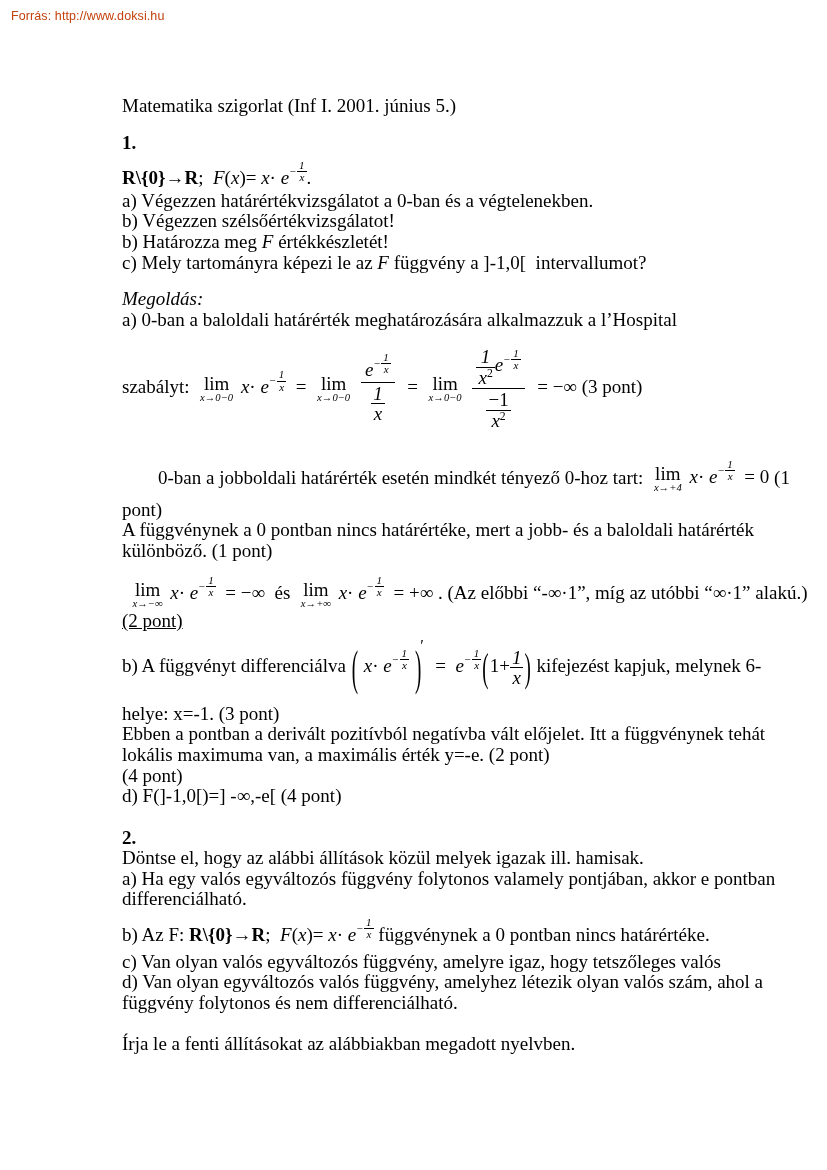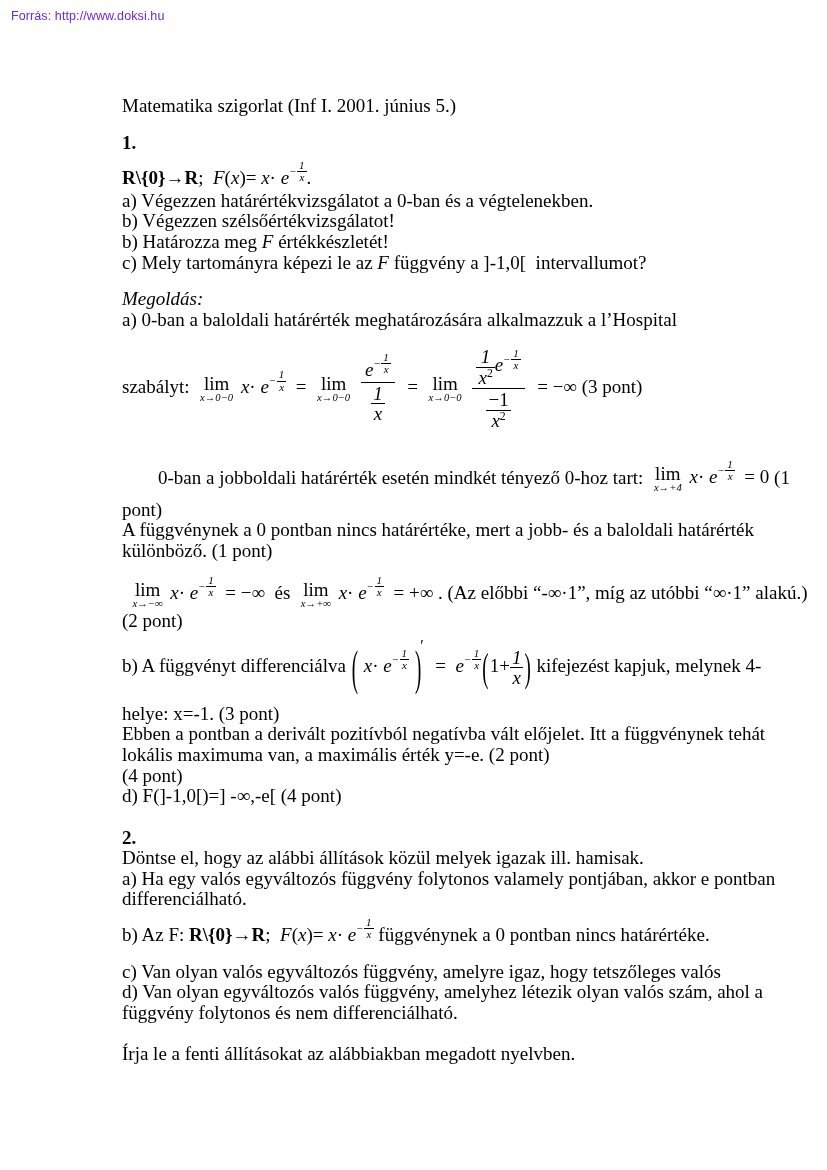--- a/index.html
+++ b/index.html
@@ -22,21 +22,21 @@
     background: #fff;
   }
 
   
   .source-line {
     position: absolute;
     top: 9px;
     left: 11px;
     font-family: "Liberation Sans", "DejaVu Sans", sans-serif;
     font-size: 12.5px;
-    color: #6d28d9;
+    color: #c2410c;
     letter-spacing: 0.1px;
     white-space: nowrap;
   }
 
   
   .content {
     position: absolute;
     left: 122px;
     top: 96px;
     width: 590px;
@@ -261,31 +261,31 @@
         <span class="mo">&nbsp;</span><span class="mo">= −∞</span>
       </span>&nbsp;<span>és</span>&nbsp;<span class="math">
         <span class="lim">
           <span class="op">lim</span>
           <span class="sub">x→+∞</span>
         </span>
         <span class="mi">x</span><span class="mo">·</span> <span class="mi">e</span><span class="expfrac"><span class="neg">−</span><span class="frac"><span class="num">1</span><span class="den">x</span></span></span>
         <span class="mo">&nbsp;</span><span class="mo">= +∞</span>
       </span><span>. (Az előbbi “-∞·1”, míg az utóbbi “∞·1” alakú.)</span>
     </div>
-    <div class="line" style="margin-top:2px;">(2 pont)</div>
+    <div class="line" style="margin-top:2px;text-decoration:underline;">(2 pont)</div>
 
     <div class="gap-m"></div>
 
     <div class="mathrow" style="line-height:1.0;">
       <span>b) A függvényt differenciálva</span>
       <span class="math">
         <span class="paren">(</span><span class="mi">&nbsp;x</span><span class="mo">·</span> <span class="mi">e</span><span class="expfrac"><span class="neg">−</span><span class="frac"><span class="num">1</span><span class="den">x</span></span></span>&nbsp;<span class="paren">)</span><span class="prime">′</span>
         <span class="mo">&nbsp;=&nbsp;</span>
         <span class="mi">e</span><span class="expfrac"><span class="neg">−</span><span class="frac"><span class="num">1</span><span class="den">x</span></span></span><span class="paren-md">(</span><span class="mn">1+</span><span class="frac" style="font-size:1em;"><span class="num">1</span><span class="den"><span class="mi">x</span></span></span><span class="paren-md">)</span>
-      </span><span>kifejezést kapjuk, melynek 4-</span>
+      </span><span>kifejezést kapjuk, melynek 6-</span>
     </div>
 
     <div class="gap-m"></div>
 
     <div class="line">helye: x=-1. (3 pont)</div>
     <div class="line">Ebben a pontban a derivált pozitívból negatívba vált előjelet. Itt a függvénynek tehát</div>
     <div class="line">lokális maximuma van, a maximális érték y=-e. (2 pont)</div>
     <div class="line">(4 pont)</div>
     <div class="line">d) F(]-1,0[)=] -∞,-e[ (4 pont)</div>
 
@@ -298,21 +298,21 @@
 
     <div class="gap-s"></div>
 
     <div class="mathrow" style="line-height:1.0;">
       <span>b) Az F:</span>
       <span class="b">R\{0}</span><span class="b">→</span><span class="b">R</span><span>;</span>&nbsp;
       <span class="math"><span class="mi">F</span><span class="mo">(</span><span class="mi">x</span><span class="mo">)</span><span class="mo">=</span> <span class="mi">x</span><span class="mo">·</span> <span class="mi">e</span><span class="expfrac"><span class="neg">−</span><span class="frac"><span class="num">1</span><span class="den">x</span></span></span></span>
       <span>függvénynek a 0 pontban nincs határértéke.</span>
     </div>
 
-    <div class="line" style="margin-top:18px;">c) Van olyan valós egyváltozós függvény, amelyre igaz, hogy tetszőleges valós</div>
+    <div class="line" style="margin-top:8px;">c) Van olyan valós egyváltozós függvény, amelyre igaz, hogy tetszőleges valós</div>
     <div class="line">d) Van olyan egyváltozós valós függvény, amelyhez létezik olyan valós szám, ahol a</div>
     <div class="line">függvény folytonos és nem differenciálható.</div>
 
     <div class="gap-l"></div>
 
     <div class="line">Írja le a fenti állításokat az alábbiakban megadott nyelvben.</div>
 
   </div>
 </div>
 

